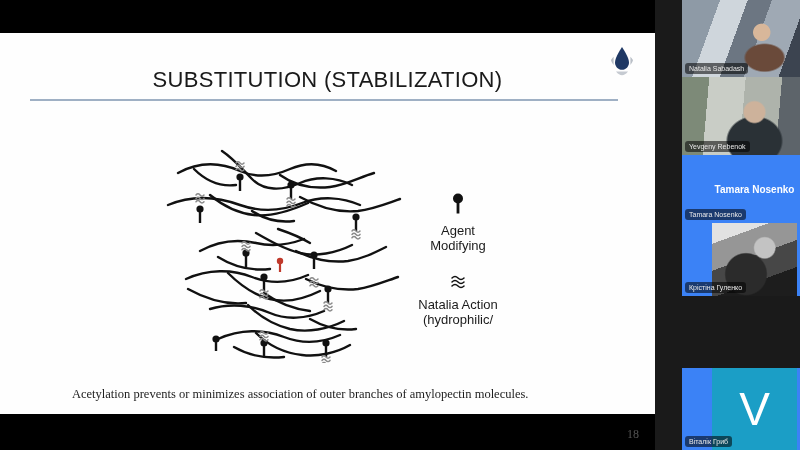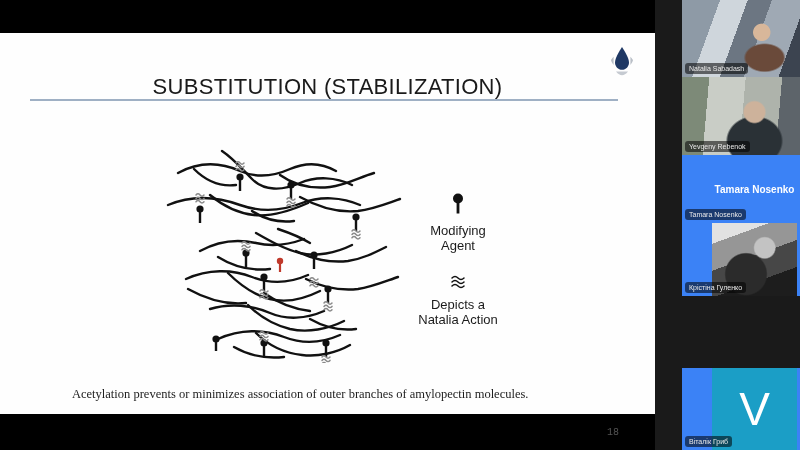--- a/index.html
+++ b/index.html
@@ -5,36 +5,36 @@
   html,body{margin:0;padding:0;background:#000;}
   body{width:800px;height:450px;overflow:hidden;font-family:"Liberation Sans",sans-serif;}
   .screen{position:relative;width:800px;height:450px;background:#000;overflow:hidden;}
 
   
   .share-region{position:absolute;left:0;top:0;width:655px;height:450px;background:#000;}
   .slide{position:absolute;left:0;top:33px;width:655px;height:381px;background:#fefefe;}
 
   .logo{position:absolute;right:18px;top:10px;width:30px;height:34px;}
   .title{position:absolute;left:0;top:34px;width:655px;text-align:center;
-         font-size:22px;letter-spacing:.3px;color:#1a1a1a;font-family:"Liberation Sans",sans-serif;margin-top:7px;}
+         font-size:22px;letter-spacing:.3px;color:#1a1a1a;font-family:"Liberation Sans",sans-serif;}
   .rule{position:absolute;left:30px;top:66px;width:588px;height:2px;background:#9fb0c4;}
 
   
   .diagram{position:absolute;left:160px;top:100px;width:250px;height:230px;}
   .legend{position:absolute;left:383px;top:160px;width:150px;text-align:center;}
   .legend-icon{display:block;margin:0 auto;}
   .legend-text{font-size:13px;line-height:15px;color:#1b1b1b;
                font-family:"Liberation Sans",sans-serif;}
   .legend-block{margin-top:4px;}
   .legend-gap{height:22px;}
 
   .caption{position:absolute;left:72px;top:354px;width:540px;
            font-family:"Liberation Serif",serif;font-size:12.5px;color:#1c1c1c;}
-  .pageno{position:absolute;right:36px;top:394px;font-size:10px;color:#555;
-          font-family:Liberation Mono, monospace;}
+  .pageno{position:absolute;right:16px;top:394px;font-size:12px;color:#555;
+          font-family:Liberation Serif, serif;}
 
   
   .rail{position:absolute;left:655px;top:0;width:145px;height:450px;background:#1a1a1a;}
   .tile{position:absolute;left:0;width:145px;overflow:hidden;background:#3b82f6;margin-left:27px;}
   .tile .namebar{position:absolute;left:3px;bottom:3px;max-width:132px;
         padding:1px 4px;border-radius:3px;background:rgba(0,0,0,.55);
         color:#e9e9e9;font-size:7px;line-height:9px;white-space:nowrap;overflow:hidden;
         font-family:"Liberation Sans",sans-serif;}
   .tile .centername{position:absolute;left:0;right:0;top:50%;transform:translateY(-50%);
         text-align:center;color:#fff;font-size:10px;font-weight:bold;
@@ -224,40 +224,40 @@
 
       <div class="legend">
         <div>
           <span class="legend-icon">
             <svg width="14" height="22" viewBox="0 0 14 22">
               <circle cx="7" cy="5.5" r="5" fill="#111"></circle>
               <rect x="5.6" y="5.5" width="2.8" height="15" fill="#111"></rect>
             </svg>
           </span>
           <div class="legend-block">
+            <div class="legend-text">Agent</div>
             <div class="legend-text">Modifying</div>
-            <div class="legend-text">Agent</div>
           </div>
         </div>
 
         <div class="legend-gap"></div>
 
         <div>
           <span class="legend-icon">
             <svg width="18" height="14" viewBox="0 0 18 14">
               <g stroke="#111" stroke-width="1.5" fill="none" stroke-linecap="round">
                 <path d="M3 3 q3 -3 6 0 q3 3 6 0"></path>
                 <path d="M3 7 q3 -3 6 0 q3 3 6 0"></path>
                 <path d="M3 11 q3 -3 6 0 q3 3 6 0"></path>
               </g>
             </svg>
           </span>
           <div class="legend-block">
-            <div class="legend-text">Depicts a</div>
             <div class="legend-text">Natalia Action</div>
+            <div class="legend-text">(hydrophilic/</div>
           </div>
         </div>
       </div>
 
       <div class="caption">Acetylation prevents or minimizes association of outer branches of amylopectin molecules.</div>
       <div class="pageno">18</div>
     </div>
   </div>
 
   <div class="rail">

